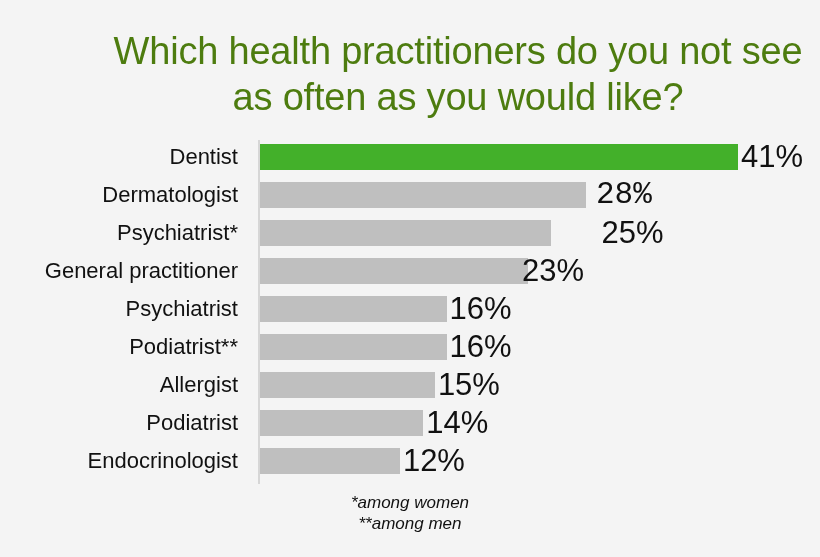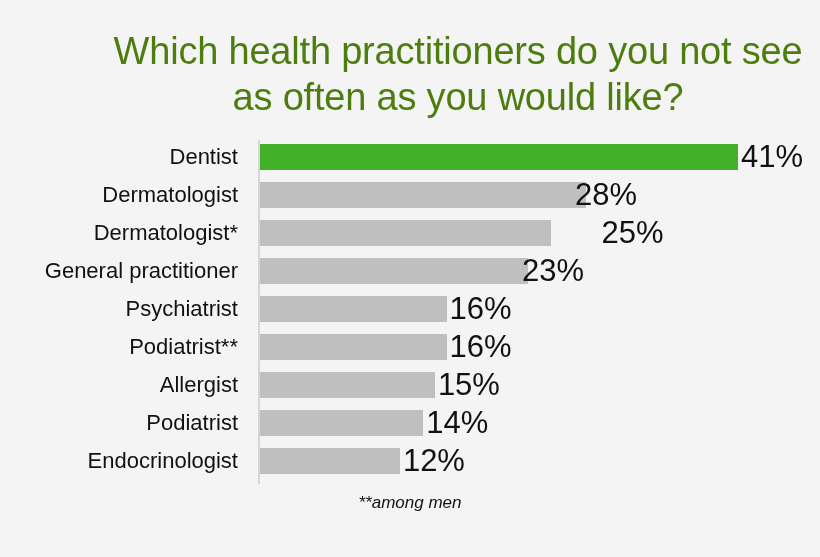--- a/index.html
+++ b/index.html
@@ -137,25 +137,25 @@
           <div class="bar-label">Dentist</div>
           <div class="bar-track">
             <div class="bar-rect highlight" style="width: 478px; background: rgb(67, 176, 42);"></div>
             <div class="bar-value" style="left: 478px;">41%</div>
           </div>
         </div>
         <div class="bar-row" style="top: 38px;">
           <div class="bar-label">Dermatologist</div>
           <div class="bar-track">
             <div class="bar-rect" style="width: 326.439px; background: rgb(191, 191, 191);"></div>
-            <div class="bar-value" style="left: 312px;">28%</div>
+            <div class="bar-value" style="left: 333px; font-family: Liberation Mono, monospace;">28%</div>
           </div>
         </div>
         <div class="bar-row" style="top: 76px;">
-          <div class="bar-label">Dermatologist*</div>
+          <div class="bar-label">Psychiatrist*</div>
           <div class="bar-track">
             <div class="bar-rect" style="width: 291.463px; background: rgb(191, 191, 191);"></div>
             <div class="bar-value" style="left: 291.463px; margin-left: 47px;">25%</div>
           </div>
         </div>
         <div class="bar-row" style="top: 114px;">
           <div class="bar-label">General practitioner</div>
           <div class="bar-track">
             <div class="bar-rect" style="width: 268.146px; background: rgb(191, 191, 191);"></div>
             <div class="bar-value" style="left: 259px;">23%</div>
@@ -193,16 +193,17 @@
           <div class="bar-label">Endocrinologist</div>
           <div class="bar-track">
             <div class="bar-rect" style="width: 139.902px; background: rgb(191, 191, 191);"></div>
             <div class="bar-value" style="left: 139.902px;">12%</div>
           </div>
         </div>
       </div>
   </div>
 
   <div id="footnotes">
+    <div class="footnote">*among women</div>
     <div class="footnote">**among men</div>
   </div>
 
 </div>
 
 </body></html>

